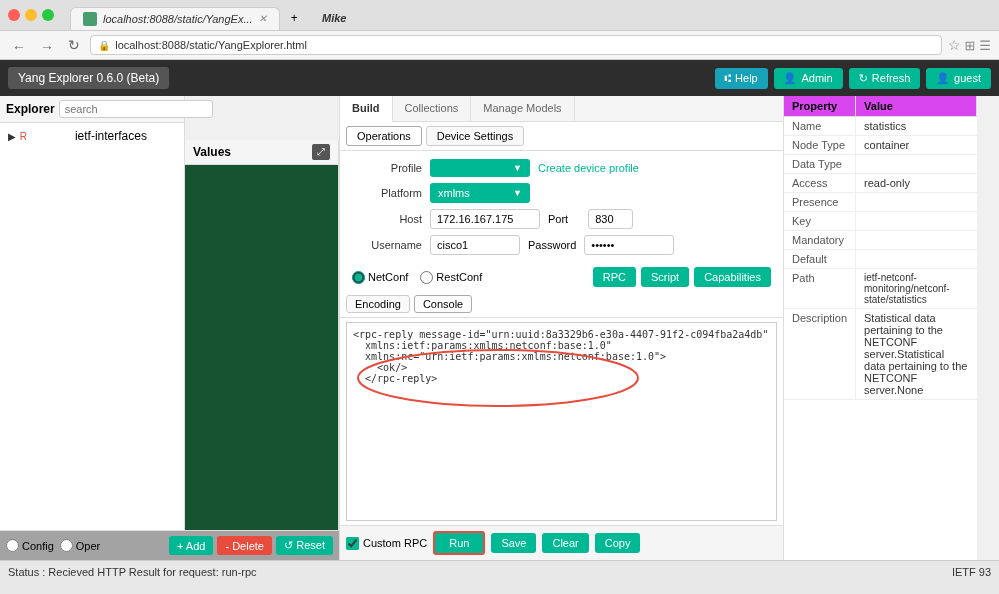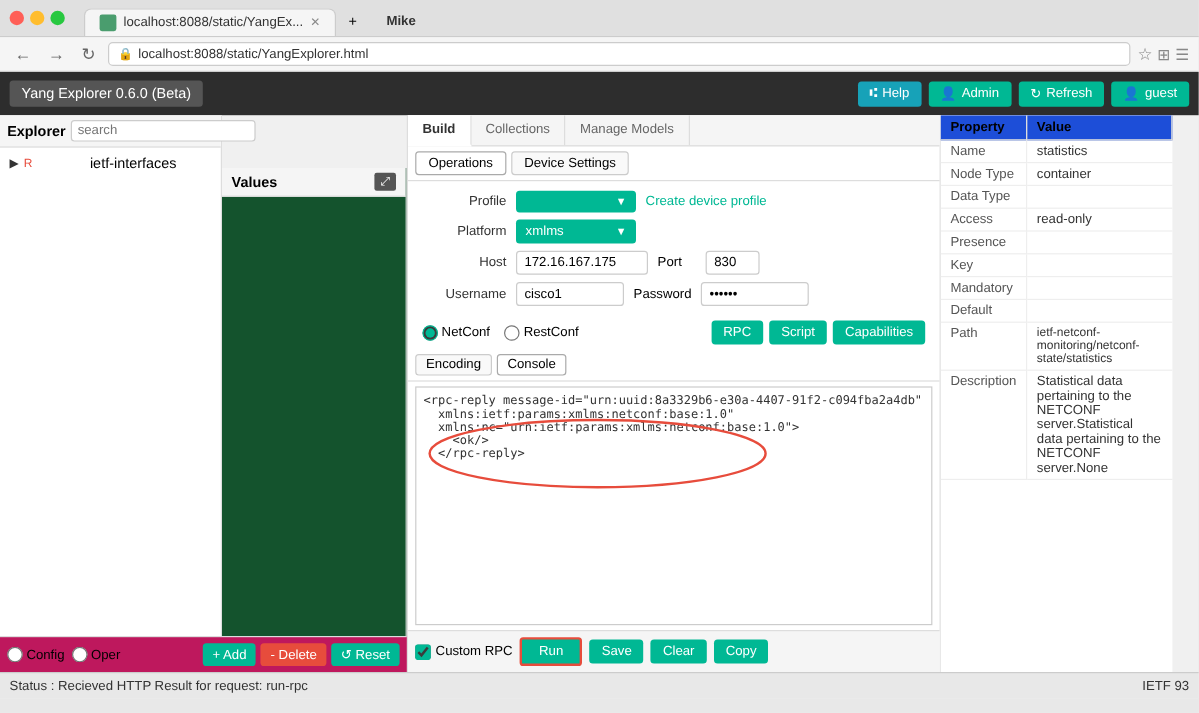--- a/index.html
+++ b/index.html
@@ -52,21 +52,21 @@
     .tree-icon { color: #e74c3c; font-size: 10px; }
     .tree-label { font-size: 12px; margin-left: 44px; }
 
     
     .values-panel { flex: 1; background: #14532d; display: flex; flex-direction: column; border-right: 1px solid #ddd; margin-top: 44px; }
     .values-header { display: flex; align-items: center; justify-content: space-between; padding: 4px 8px; background: #f5f5f5; border-bottom: 1px solid #ddd; }
     .values-title { font-weight: bold; font-size: 12px; }
     .values-expand { background: #555; color: white; border: none; border-radius: 2px; padding: 2px 5px; cursor: pointer; font-size: 10px; }
 
     
-    .sidebar-footer { display: flex; align-items: center; gap: 6px; padding: 5px 6px; background: #be185d; border-top: 1px solid #ddd; }
+    .sidebar-footer { display: flex; align-items: center; gap: 6px; padding: 5px 6px; background: #a3a3a3; border-top: 1px solid #ddd; }
     .radio-label { display: flex; align-items: center; gap: 3px; font-size: 11px; }
     .footer-btns { display: flex; gap: 4px; margin-left: auto; }
     .footer-btn { padding: 3px 8px; border-radius: 3px; border: none; cursor: pointer; font-size: 11px; color: white; display: flex; align-items: center; gap: 3px; }
     .btn-add { background: #00b894; }
     .btn-delete { background: #e74c3c; }
     .btn-reset { background: #00b894; }
 
     
     .center-panel { width: 444px; background: white; display: flex; flex-direction: column; border-right: 1px solid #ddd; }
     .tab-bar { display: flex; border-bottom: 1px solid #ddd; background: #f5f5f5; }
@@ -107,38 +107,38 @@
     .center-bottom { display: flex; align-items: center; gap: 6px; padding: 5px 6px; border-top: 1px solid #ddd; background: #f5f5f5; }
     .custom-rpc-check { display: flex; align-items: center; gap: 4px; font-size: 11px; }
     .run-btn { background: #00b894; color: white; border: none; border-radius: 3px; padding: 4px 14px; font-size: 11px; cursor: pointer; border: 2px solid #e74c3c; }
     .save-btn { background: #00b894; color: white; border: none; border-radius: 3px; padding: 4px 10px; font-size: 11px; cursor: pointer; }
     .clear-btn { background: #00b894; color: white; border: none; border-radius: 3px; padding: 4px 10px; font-size: 11px; cursor: pointer; }
     .copy-btn { background: #00b894; color: white; border: none; border-radius: 3px; padding: 4px 10px; font-size: 11px; cursor: pointer; }
 
     
     .property-panel { width: 193px; background: white; display: flex; flex-direction: column; }
     .property-table { width: 100%; border-collapse: collapse; font-size: 11px; }
-    .property-table th { background: #1d4ed8; padding: 4px 8px; text-align: left; border-bottom: 1px solid #ddd; border-right: 1px solid #ddd; font-weight: bold; margin-left: 28px; }
+    .property-table th { background: #d946ef; padding: 4px 8px; text-align: left; border-bottom: 1px solid #ddd; border-right: 1px solid #ddd; font-weight: bold; margin-left: 28px; }
     .property-table td { padding: 3px 8px; border-bottom: 1px solid #eee; vertical-align: top; }
     .property-table td:first-child { color: #555; border-right: 1px solid #eee; white-space: nowrap; }
     .property-table td:last-child { color: #333; word-break: break-word; }
     .prop-value-path { font-size: 10px; }
 
     
     .status-bar { background: #e8e8e8; border-top: 1px solid #ccc; display: flex; align-items: center; justify-content: space-between; padding: 2px 8px; height: 22px; }
     .status-text { font-size: 11px; color: #333; }
     .status-ietf { font-size: 11px; color: #333; }
 
     .checkbox-green { accent-color: #00b894; }
   </style>
 </head>
 <body>
 
 <div class="browser-chrome">
-  <div style="display:flex; align-items:center; gap:8px;">
+  <div style="display:flex; align-items:center; gap:8px;font-style:italic;">
     <div class="browser-traffic">
       <div class="traffic-dot traffic-close"></div>
       <div class="traffic-dot traffic-min"></div>
       <div class="traffic-dot traffic-max"></div>
     </div>
     <div class="browser-tabs">
       <div class="browser-tab">
         <span class="browser-tab-icon"></span>
         <span>localhost:8088/static/YangEx...</span>
         <span class="tab-close">✕</span>

